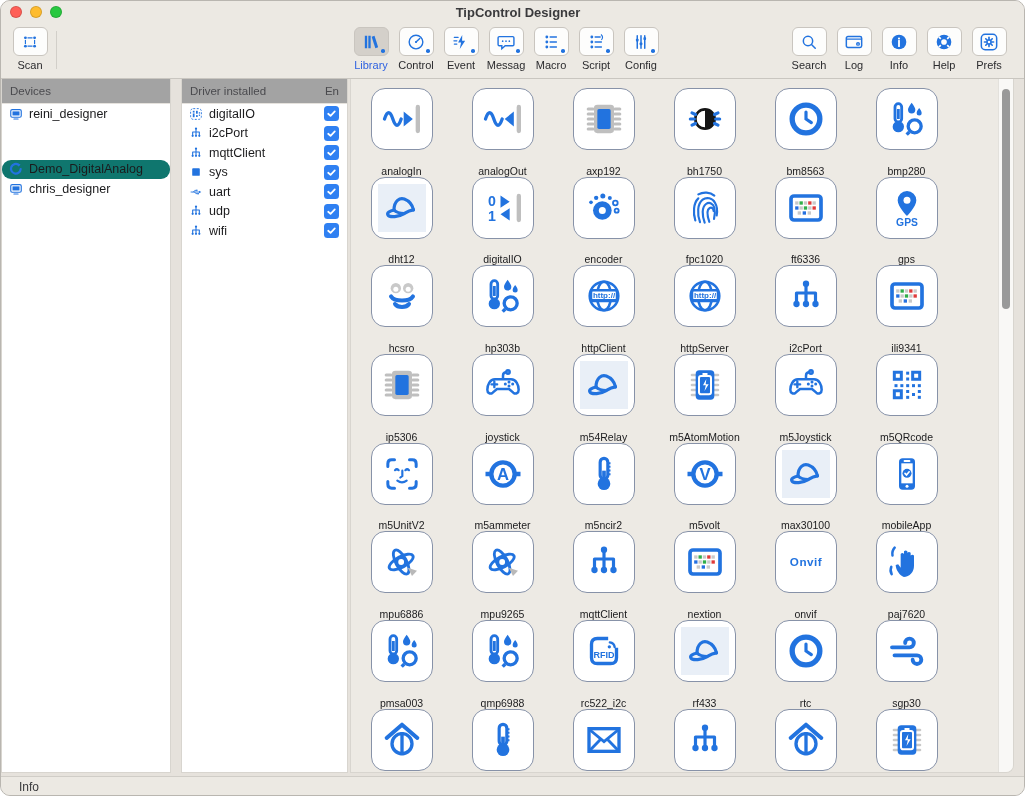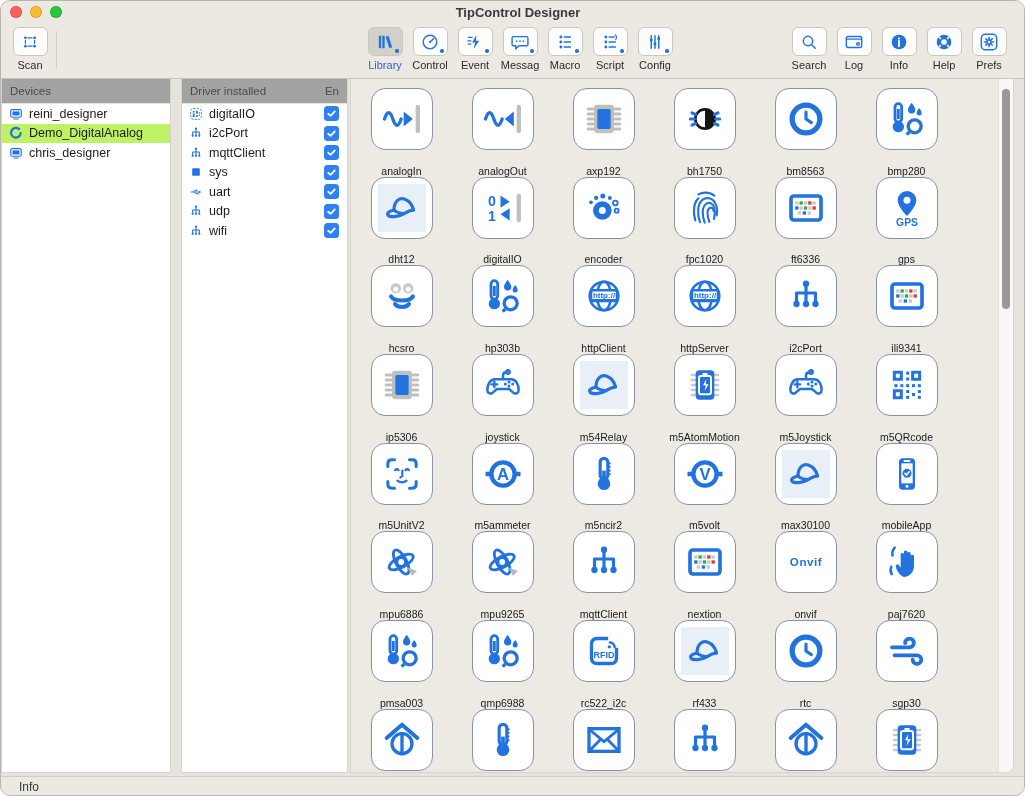--- a/index.html
+++ b/index.html
@@ -8,41 +8,41 @@
           background:#e6e2dc;border:1px solid #b9b6b0;}
   
   .titlebar{height:22px;background:#ece9e3;display:flex;align-items:center;position:relative;}
   .traffic{display:flex;gap:8px;padding-left:9px;}
   .light{width:12px;height:12px;border-radius:50%;border:0.5px solid rgba(0,0,0,.15);}
   .title{position:absolute;left:11px;right:0;text-align:center;font-size:13px;font-weight:bold;color:#3a3a3c;}
   
   .toolbar{height:56px;background:#ece9e3;position:relative;border-bottom:1px solid #c9c6c0;}
   .tb-group{position:absolute;top:4px;display:flex;gap:3px;}
   .tb-group.left{left:8px;}
-  .tb-group.center{left:363px;}
+  .tb-group.center{left:349px;}
   .tb-group.right{right:14px;}
   .tb-sep{position:absolute;left:55px;top:8px;width:1px;height:38px;background:#d2cfc9;}
   .tb-item{display:flex;flex-direction:column;align-items:center;width:42px;cursor:default;justify-content:space-between;}
   .tb-box{width:35px;height:29px;border:1px solid #c9c5bf;border-radius:6px;background:#fdfdfc;
           display:flex;align-items:center;justify-content:center;position:relative;}
   .tb-box.selected{background:#d4d0ca;}
   .tb-box.has-dot::after{content:'';position:absolute;right:3px;bottom:2.5px;width:3.5px;height:3.5px;
           border-radius:50%;background:#2273df;}
   .tb-label{font-size:11px;color:#2b2b2e;margin-top:3px;white-space:nowrap;max-width:46px;overflow:hidden;}
   .tb-label.sel{color:#2f62e0;}
   
   .content{display:flex;height:697px;background:#e6e2dc;padding-bottom:3px;}
   .panel{background:#ffffff;border:1px solid #d8d5cf;border-top:none;overflow:hidden;}
   .panel.devices{width:170px;}
   .panel.drivers{width:167px;margin-left:10px;}
   .panel-header{height:25px;background:#a3a3a3;border-bottom:1px solid #e5e2dd;display:flex;
           align-items:center;font-size:11.5px;color:#4a4a4e;padding:0 8px;}
   .panel-header .spacer{flex:1;}
-  .row{display:flex;align-items:center;height:19.5px;padding:0 6px;font-size:12.5px;color:#1b1b1d;}
-  .row.selected{background:#bef264;}
+  .row{display:flex;align-items:center;height:19.5px;padding:0 6px;font-size:12.5px;color:#1b1b1d;border-radius:9px;}
+  .row.selected{background:#0f766e;margin-top:36px;}
   .row .ricon{width:16px;height:16px;display:flex;align-items:center;justify-content:center;margin-right:5px;flex-shrink:0;}
   .row .rlabel{flex:1;white-space:nowrap;overflow:hidden;}
   .checkbox{width:15px;height:15px;border-radius:3.5px;background:#2f80f2;display:flex;
           align-items:center;justify-content:center;margin-right:2px;flex-shrink:0;}
   
   .gridwrap{flex:1;margin-left:2px;margin-right:10px;position:relative;background:#edeae4;
           border:1px solid #d8d5cf;border-top:none;border-radius:0 0 8px 0;overflow:hidden;}
   .grid{display:grid;grid-template-columns:repeat(6,101px);grid-auto-rows:88.7px;padding-top:9px;}
   .tile-cell{display:flex;flex-direction:column;align-items:center;justify-content:space-between;}
   .tile-box{width:62px;height:62px;background:#ffffff;border:1px solid #8792a8;border-radius:14px;

